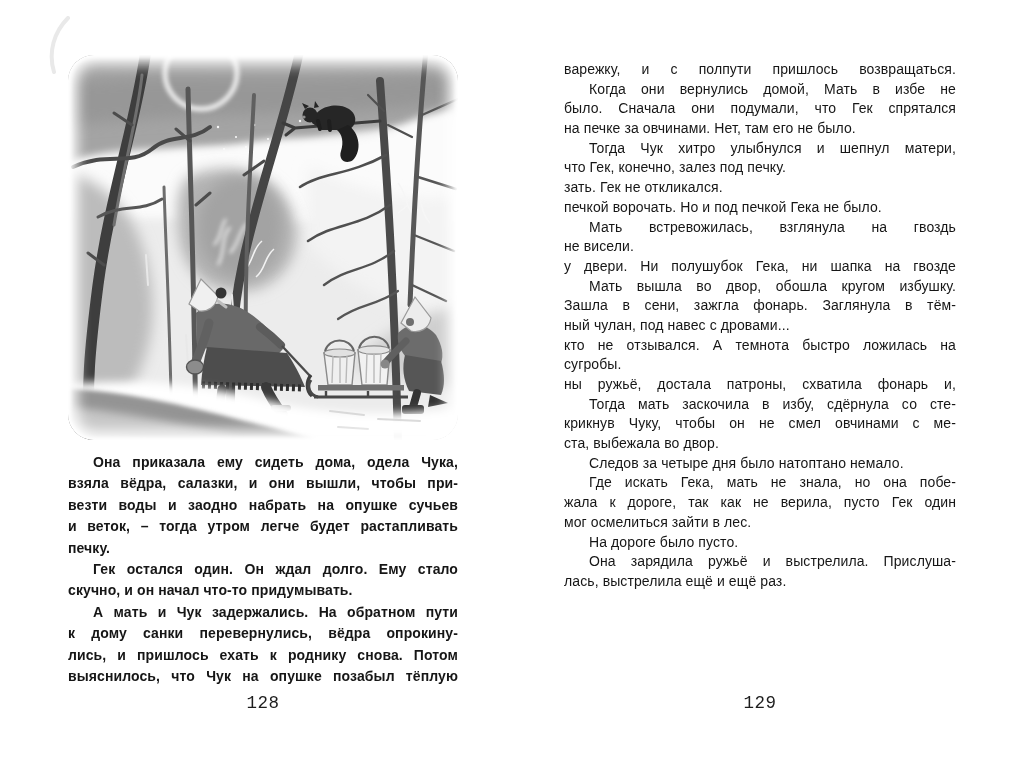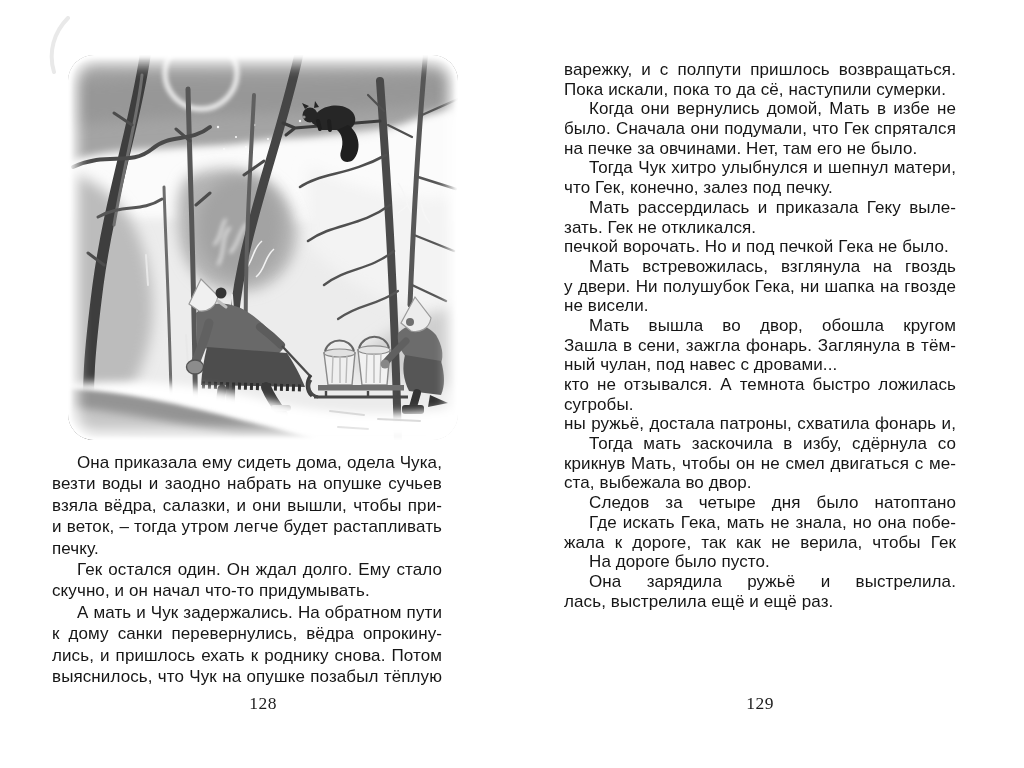--- a/index.html
+++ b/index.html
@@ -2,36 +2,36 @@
 <html><head>
 <meta charset="utf-8">
 <style>
   html,body{margin:0;padding:0;}
   body{
     width:1024px;height:768px;position:relative;overflow:hidden;
     background:#ffffff;color:#161616;
     font-family:"Liberation Sans",sans-serif;
     -webkit-font-smoothing:antialiased;
   }
-  .text-col{position:absolute;font-size:17px;letter-spacing:0.1px;}
-  #left-text{left:52px;top:452px;width:390px;line-height:21.4px;}
+  .text-col{position:absolute;font-size:14px;letter-spacing:0.1px;}
+  #left-text{left:68px;top:452px;width:390px;line-height:21.4px;font-weight:bold;}
   #right-text{left:564px;top:60px;width:392px;line-height:19.7px;}
   .line{
     text-align:justify;
     text-align-last:justify;
     -moz-text-align-last:justify;
     overflow:hidden;white-space:normal;
   }
   #left-text .line{height:21.4px;}
   #right-text .line{height:19.7px;}
   .line.end{text-align-last:left;-moz-text-align-last:left;}
   .line.indent{text-indent:25px;}
   .pagenum{
     position:absolute;top:693px;height:20px;
-    font-family:Liberation Serif, serif;font-size:17.5px;
+    font-family:Liberation Mono, monospace;font-size:17.5px;
     text-align:center;letter-spacing:0.5px;color:#1d1d1d;
   }
   #pagenum-left{left:68px;width:390px;}
   #pagenum-right{left:564px;width:392px;}
   .illus{
     position:absolute;left:68px;top:55px;width:390px;height:385px;
     border-radius:26px;overflow:hidden;background:#eee;
   }
   .illus svg{display:block;width:100%;height:100%;}
   .illus .fade{
@@ -188,56 +188,55 @@
     <path d="M0,334 C54,336 116,350 176,366 C208,374 230,380 248,386 L0,386 Z" fill="#949494" filter="url(#b2)"></path>
     <path d="M0,352 C50,356 110,368 170,382 L0,384 Z" fill="#c6c6c6" filter="url(#b4)"></path>
     <path d="M262,356 L296,360 M310,364 L352,366 M270,372 L300,374" stroke="#d9d9d9" stroke-width="2" stroke-linecap="round"></path>
   </g>
 </svg>
 <div class="fade"></div>
 </div>
 
 <div id="left-text" class="text-col">
     <div class="line indent">Она приказала ему сидеть дома, одела Чука,</div>
+    <div class="line">взяла вёдра, салазки, и они вышли, чтобы при-</div>
     <div class="line">везти воды и заодно набрать на опушке сучьев</div>
-    <div class="line">взяла вёдра, салазки, и они вышли, чтобы при-</div>
     <div class="line">и веток, – тогда утром легче будет растапливать</div>
     <div class="line end">печку.</div>
     <div class="line indent">Гек остался один. Он ждал долго. Ему стало</div>
     <div class="line end">скучно, и он начал что-то придумывать.</div>
     <div class="line indent">А мать и Чук задержались. На обратном пути</div>
     <div class="line">к дому санки перевернулись, вёдра опрокину-</div>
     <div class="line">лись, и пришлось ехать к роднику снова. Потом</div>
     <div class="line">выяснилось, что Чук на опушке позабыл тёплую</div>
   </div>
 <div id="pagenum-left" class="pagenum">128</div>
 
 <div id="right-text" class="text-col">
     <div class="line">варежку, и с полпути пришлось возвращаться.</div>
-    <div class="line end">Пока искали, пока то да сё, наступили сумерки.</div>
     <div class="line indent">Когда они вернулись домой, Мать в избе не</div>
     <div class="line">было. Сначала они подумали, что Гек спрятался</div>
     <div class="line end">на печке за овчинами. Нет, там его не было.</div>
     <div class="line indent">Тогда Чук хитро улыбнулся и шепнул матери,</div>
     <div class="line end">что Гек, конечно, залез под печку.</div>
-    <div class="line indent">Мать рассердилась и приказала Геку выле-</div>
     <div class="line end">зать. Гек не откликался.</div>
     <div class="line end">печкой ворочать. Но и под печкой Гека не было.</div>
     <div class="line indent">Мать встревожилась, взглянула на гвоздь</div>
+    <div class="line end">не висели.</div>
     <div class="line">у двери. Ни полушубок Гека, ни шапка на гвозде</div>
-    <div class="line end">не висели.</div>
     <div class="line indent">Мать вышла во двор, обошла кругом избушку.</div>
     <div class="line">Зашла в сени, зажгла фонарь. Заглянула в тём-</div>
     <div class="line end">ный чулан, под навес с дровами...</div>
     <div class="line">кто не отзывался. А темнота быстро ложилась на</div>
     <div class="line end">сугробы.</div>
     <div class="line">ны ружьё, достала патроны, схватила фонарь и,</div>
     <div class="line indent">Тогда мать заскочила в избу, сдёрнула со сте-</div>
-    <div class="line">крикнув Мать, чтобы он не смел двигаться с ме-</div>
+    <div class="line">крикнув Чуку, чтобы он не смел овчинами с ме-</div>
     <div class="line end">ста, выбежала во двор.</div>
     <div class="line indent end">Следов за четыре дня было натоптано немало.</div>
     <div class="line indent">Где искать Гека, мать не знала, но она побе-</div>
-    <div class="line">жала к дороге, так как не верила, чтобы Гек один</div>
+    <div class="line">жала к дороге, так как не верила, пусто Гек один</div>
+    <div class="line end">мог осмелиться зайти в лес.</div>
     <div class="line indent end">На дороге было пусто.</div>
     <div class="line indent">Она зарядила ружьё и выстрелила. Прислуша-</div>
     <div class="line end">лась, выстрелила ещё и ещё раз.</div>
   </div>
 <div id="pagenum-right" class="pagenum">129</div>
 
 </body></html>

